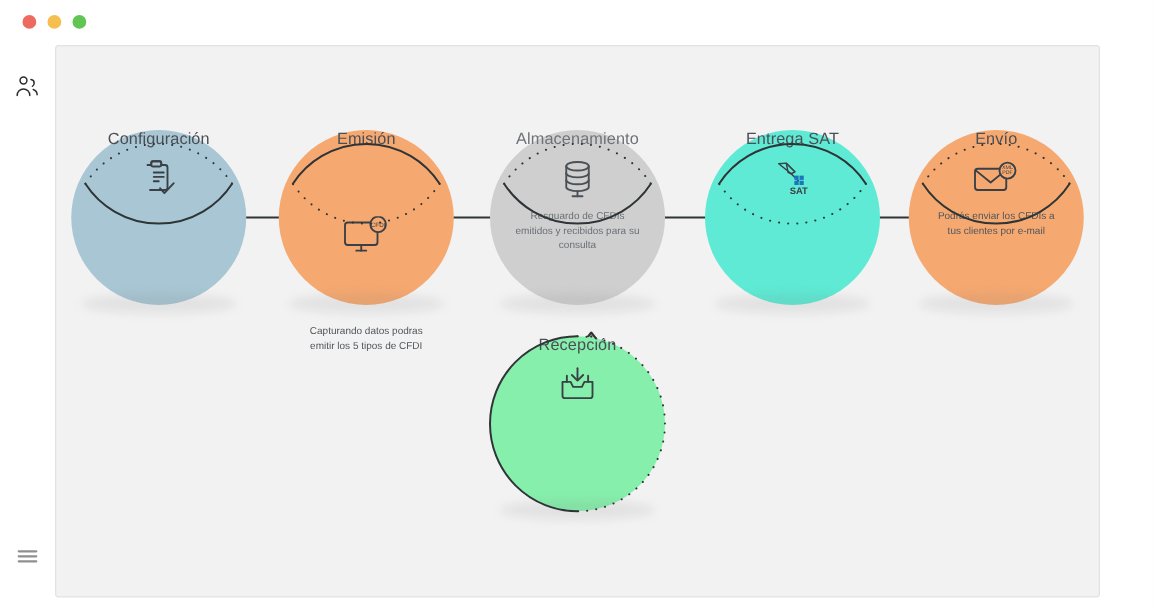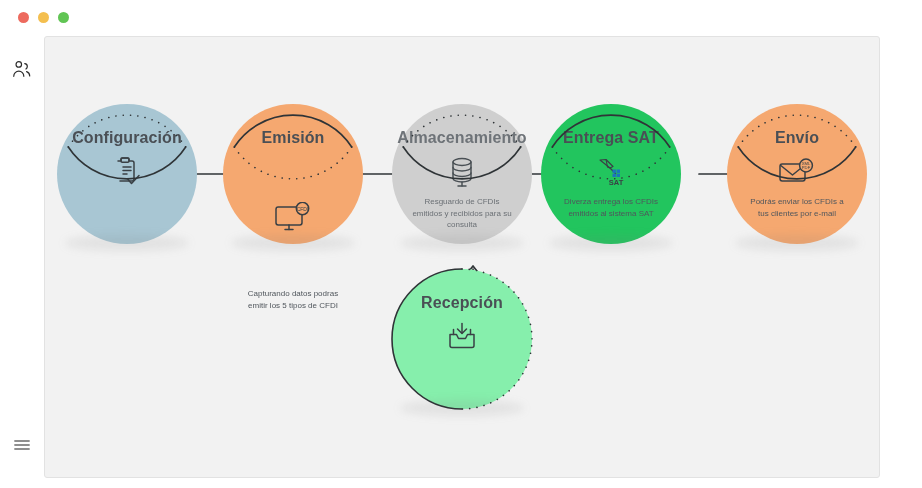--- a/index.html
+++ b/index.html
@@ -76,23 +76,22 @@
   .node .shadow-plate {
     position: absolute;
     left: 8px; bottom: -7px;
     width: 124px; height: 16px;
     border-radius: 50%;
     background: rgba(120,120,120,0.13);
     filter: blur(4px);
     z-index: -1;
   }
   .node-title {
-    margin-top: 26px;
-    font-size: 16px;
-    font-weight: bold;
+    font-size: 13px;
+    font-weight: normal;
     color: #4a4f55;
     letter-spacing: 0.1px;
     line-height: 1;
   }
   .node.gray .node-title { color: #6e7378; }
   .node-icon {
     margin-top: 9px;
     height: 34px;
     display: flex; align-items: center; justify-content: flex-end;
   }
@@ -227,42 +226,41 @@
             <path d="M5 6v5.5c0 1.9 4 3.4 9 3.4s9-1.5 9-3.4V6"></path>
             <path d="M5 11.5V17c0 1.9 4 3.4 9 3.4s9-1.5 9-3.4v-5.5"></path>
             <path d="M5 17v5.5c0 1.9 4 3.4 9 3.4s9-1.5 9-3.4V17"></path>
             <line x1="14" y1="26" x2="14" y2="30"></line>
             <line x1="10" y1="30" x2="18" y2="30"></line>
           </svg>
         </div>
         <div class="node-desc">Resguardo de CFDIs emitidos y recibidos para su consulta</div>
       </div>
 
-      <div class="node blue" style="left:496px; top:67px; background:#22c55e;">
+      <div class="node blue" style="left:519px; top:67px; background:#5eead4;">
         <div class="shadow-plate"></div>
         <svg class="node-arcs" viewBox="0 0 150 150">
           <path d="M 16.3 48 A 70 70 0 0 1 133.7 48" fill="none" stroke="#2f3437" stroke-width="1.6" stroke-linecap="round"></path>
           <path d="M 133.7 48 A 70 70 0 0 1 16.3 48" fill="none" stroke="#2f3437" stroke-width="1.6" stroke-linecap="round" stroke-dasharray="0.1 7.2"></path>
         </svg>
         <div class="node-title">Entrega SAT</div>
         <div class="node-icon">
           <svg width="34" height="32" viewBox="0 0 34 32" fill="none">
             <path d="M6 4 L16 12 L19 10.5 L12 3.5 Z" stroke="#3a4045" stroke-width="1.2" fill="none" stroke-linejoin="round"></path>
             <path d="M12 3.5 L13.5 11 L16 12" stroke="#3a4045" stroke-width="1.1" fill="none"></path>
             <path d="M16 12 L22 18" stroke="#3a4045" stroke-width="1.2" fill="none"></path>
             <g fill="#1b75bc">
               <rect x="18.5" y="13.5" width="3.4" height="3.4"></rect>
               <rect x="22.6" y="13.5" width="3.4" height="3.4"></rect>
               <rect x="18.5" y="17.6" width="3.4" height="3.4"></rect>
               <rect x="22.6" y="17.6" width="3.4" height="3.4"></rect>
             </g>
             <text x="22" y="28.5" font-size="7.5" font-weight="bold" font-family="Liberation Sans, sans-serif" fill="#3a4045" text-anchor="middle">SAT</text>
           </svg>
         </div>
-        <div class="node-desc">Diverza entrega los CFDIs emitidos al sistema SAT</div>
       </div>
 
       <div class="node orange" style="left:682px; top:67px; background:#f5a870;">
         <div class="shadow-plate"></div>
         <svg class="node-arcs" viewBox="0 0 150 150">
           <path d="M 16.3 48 A 70 70 0 0 1 133.7 48" fill="none" stroke="#2f3437" stroke-width="1.6" stroke-linecap="round" stroke-dasharray="0.1 7.2"></path>
           <path d="M 133.7 48 A 70 70 0 0 1 16.3 48" fill="none" stroke="#2f3437" stroke-width="1.6" stroke-linecap="round"></path>
         </svg>
         <div class="node-title">Envío</div>
         <div class="node-icon">

